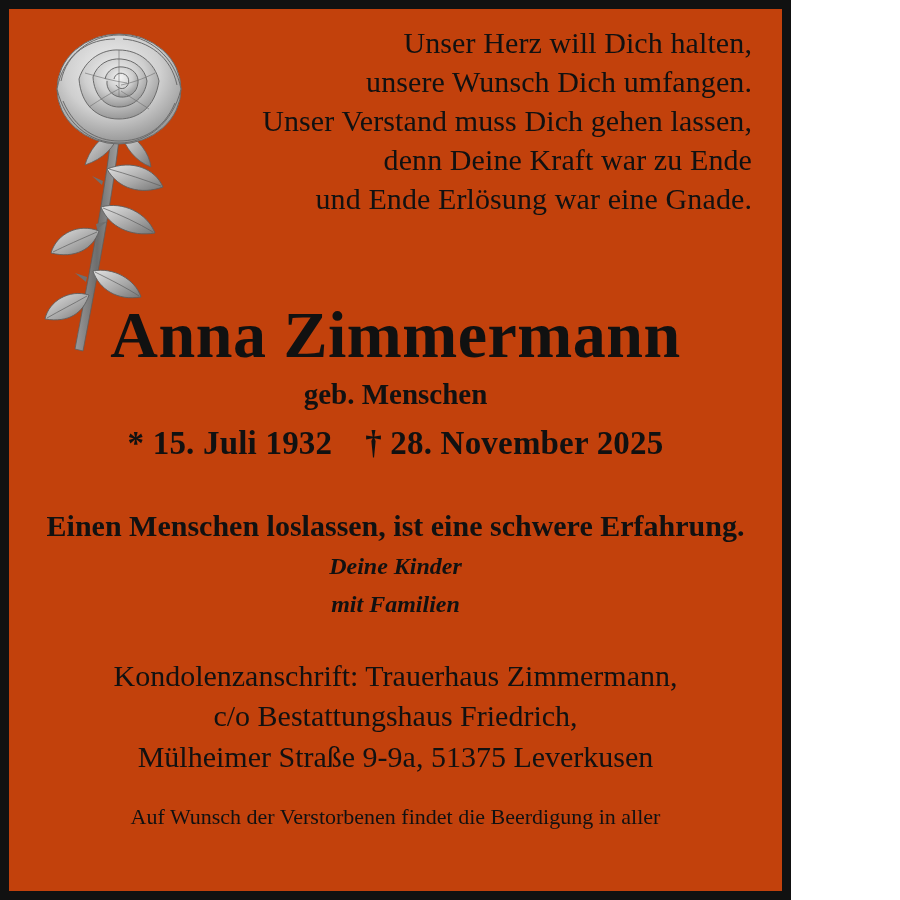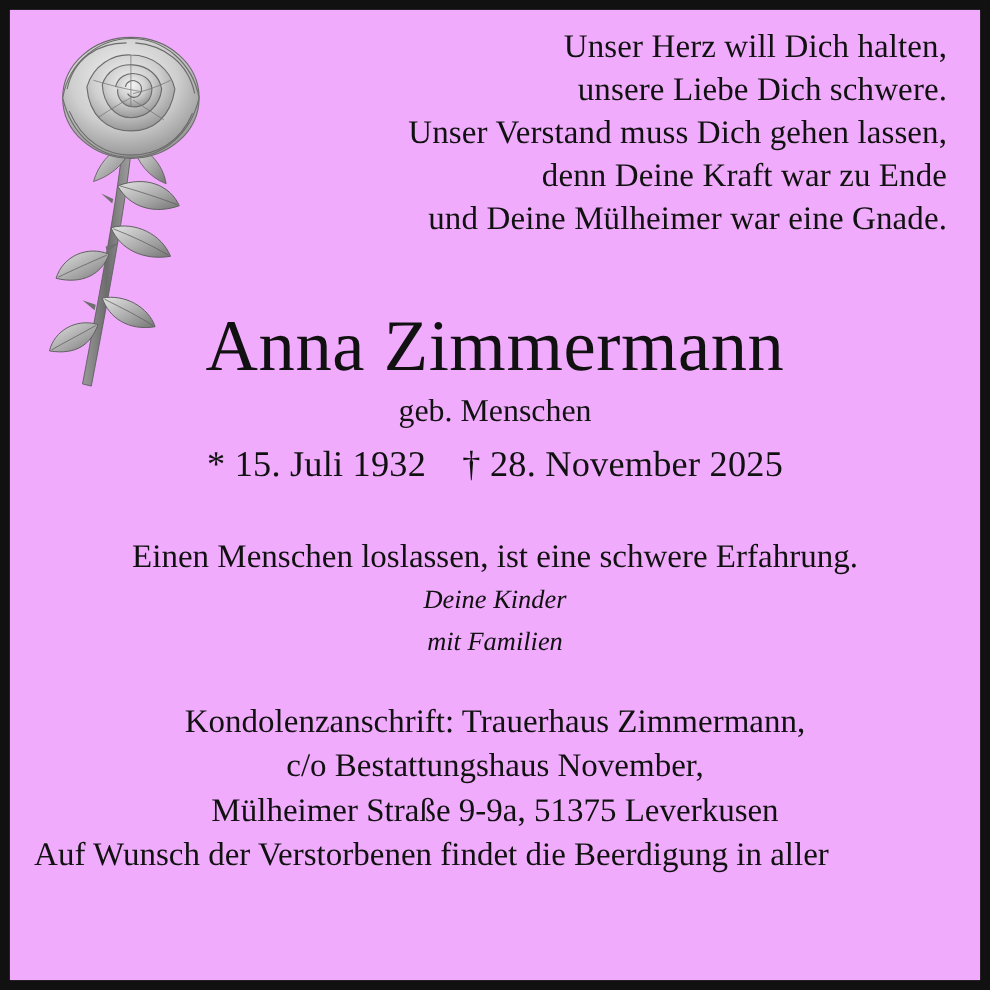--- a/index.html
+++ b/index.html
@@ -10,24 +10,24 @@
   body {
     width: 900px;
     height: 900px;
     font-family: "Liberation Serif", serif;
     color: #111111;
     overflow: hidden;
   }
   .notice {
     position: relative;
     box-sizing: border-box;
-    width: 900px;
+    width: 791px;
     height: 900px;
     border: 9px solid #111111;
-    background: #f0abfc;
+    background: #c2410c;
     padding: 0;
   }
   .inner {
     position: relative;
     width: 100%;
     height: 100%;
     box-sizing: border-box;
     padding: 14px 22px 18px 22px;
     display: flex;
     flex-direction: column;
@@ -50,21 +50,22 @@
     margin-left: 200px;
     font-size: 30px;
     line-height: 1.30;
     letter-spacing: 0.1px;
   }
   .verse div { white-space: nowrap; }
 
   
   .name-block {
     text-align: center;
-    margin-top: 62px;
+    margin-top: 82px;
+    font-weight: bold;
   }
   .name {
     font-size: 66px;
     line-height: 1.06;
     letter-spacing: 0.5px;
   }
   .maiden {
     font-size: 29px;
     margin-top: 8px;
   }
@@ -72,20 +73,21 @@
     font-size: 33px;
     margin-top: 14px;
     letter-spacing: 0.2px;
   }
   .dates .gap { display: inline-block; width: 16px; }
 
   
   .mourn {
     text-align: center;
     margin-top: 44px;
+    font-weight: bold;
   }
   .mourn-line {
     font-size: 30px;
     line-height: 1.3;
   }
   .mourn-italic {
     font-size: 24px;
     font-style: italic;
     line-height: 1.32;
     margin-top: 6px;
@@ -94,21 +96,23 @@
   
   .address {
     text-align: center;
     margin-top: 36px;
     font-size: 30px;
     line-height: 1.34;
   }
 
   
   .footnote {
-    font-size: 30px;
+    text-align: center;
+    margin-top: 26px;
+    font-size: 22px;
     line-height: 1.3;
   }
   .footnote .l2 { display: block; }
 </style>
 </head>
 <body>
 
 <div class="notice">
   <div class="inner">
 
@@ -179,24 +183,24 @@
           <path d="M62 54 C 76 58, 90 62, 104 64" fill="none" stroke-width="0.6"></path>
           <path d="M132 54 C 120 60, 108 64, 98 66" fill="none" stroke-width="0.6"></path>
           <path d="M66 88 C 78 80, 88 74, 96 70" fill="none" stroke-width="0.6"></path>
           <path d="M126 90 C 114 82, 104 76, 98 72" fill="none" stroke-width="0.6"></path>
         </g>
       </svg>
     </div>
 
     <div class="verse">
       <div>Unser Herz will Dich halten,</div>
-      <div>unsere Liebe Dich schwere.</div>
+      <div>unsere Wunsch Dich umfangen.</div>
       <div>Unser Verstand muss Dich gehen lassen,</div>
       <div>denn Deine Kraft war zu Ende</div>
-      <div>und Deine Mülheimer war eine Gnade.</div>
+      <div>und Ende Erlösung war eine Gnade.</div>
     </div>
 
     <div class="name-block">
       <div class="name">Anna Zimmermann</div>
       <div class="maiden">geb. Menschen</div>
       <div class="dates">
         <span>*</span>
         <span>15. Juli 1932</span>
         <span class="gap"></span>
         <span>†</span>
@@ -205,21 +209,21 @@
     </div>
 
     <div class="mourn">
       <div class="mourn-line">Einen Menschen loslassen, ist eine schwere Erfahrung.</div>
       <div class="mourn-italic">Deine Kinder</div>
       <div class="mourn-italic">mit Familien</div>
     </div>
 
     <div class="address">
       <div>Kondolenzanschrift: Trauerhaus Zimmermann,</div>
-      <div>c/o Bestattungshaus November,</div>
+      <div>c/o Bestattungshaus Friedrich,</div>
       <div>Mülheimer Straße 9-9a, 51375 Leverkusen</div>
     </div>
 
     <div class="footnote">
       <span>Auf Wunsch der Verstorbenen findet die Beerdigung in aller</span>
     </div>
 
   </div>
 </div>
 

